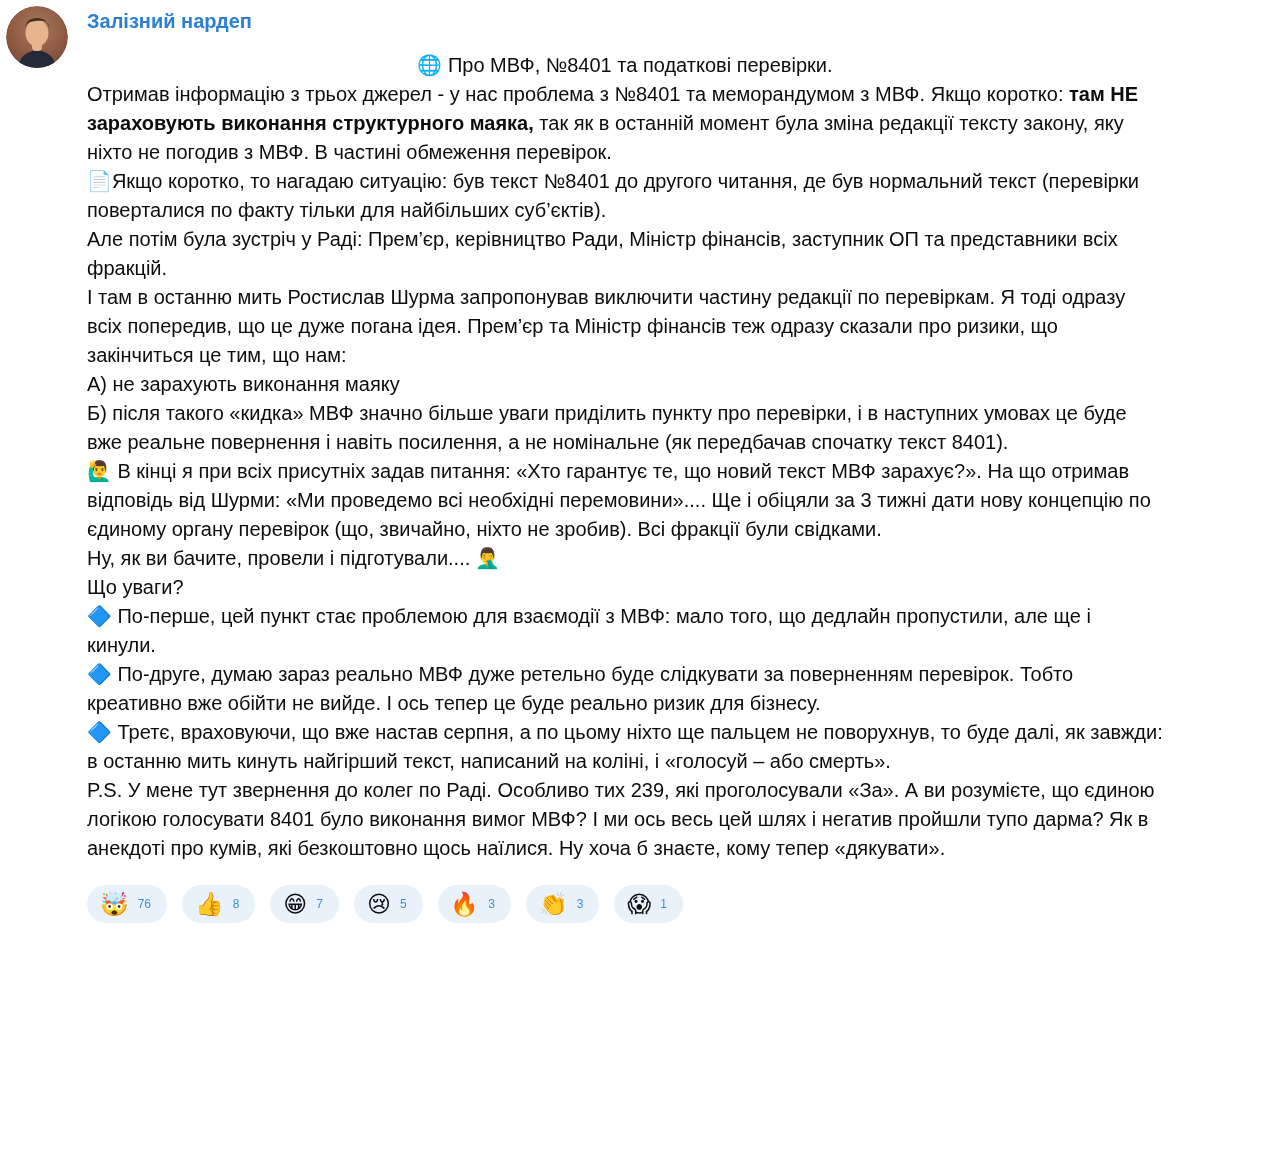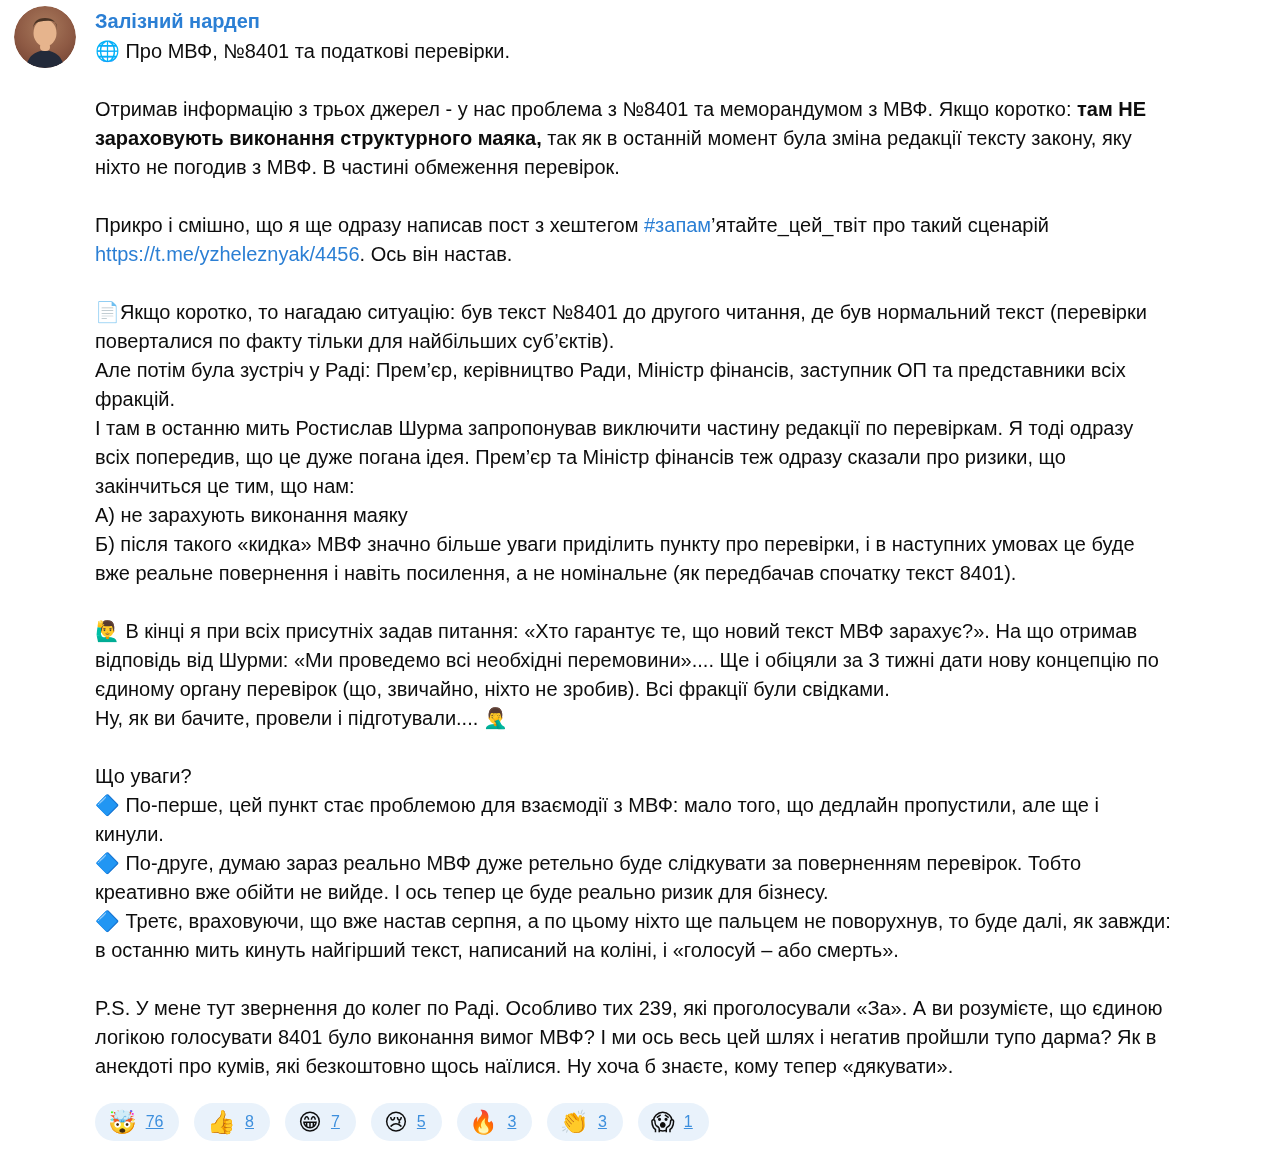--- a/index.html
+++ b/index.html
@@ -9,44 +9,44 @@
     --count:#3d8fdd;
     --pill-bg:#e9f2fb;
   }
   *{box-sizing:border-box;margin:0;padding:0;}
   html,body{background:var(--bg);}
   body{
     width:1280px;height:1158px;overflow:hidden;
     font-family:"Liberation Sans","DejaVu Sans",sans-serif;
     color:var(--text);
   }
-  .message{display:flex;align-items:flex-start;padding:6px 20px 0 14px;}
+  .message{display:flex;align-items:flex-start;padding:6px 20px 0 6px;}
   .avatar{
     width:62px;height:62px;border-radius:50%;overflow:hidden;flex-shrink:0;
     display:block;
   }
   .content{margin-left:19px;width:1076px;}
   .channel-name{
     color:var(--accent);font-weight:700;font-size:20px;line-height:26px;
     margin-top:2px;display:inline-block;cursor:pointer;
   }
   .message-text{font-size:20px;line-height:29px;}
-  .paragraph{white-space:pre-wrap;margin-top:29px;}
-  .paragraph:first-child{margin-top:3px;}
+  .paragraph{white-space:pre-wrap;}
+  .paragraph:first-child{margin-top:17px;text-align:center;}
   .bold{font-weight:700;}
   .link{color:var(--accent);cursor:pointer;}
   .emoji{font-style:normal;}
   .reactions-row{display:flex;gap:15px;margin-top:22px;margin-left:0;}
   .pill{
     background:var(--pill-bg);height:38px;border-radius:19px;
     display:flex;align-items:center;gap:9px;padding:0 16px 0 13px;
     cursor:pointer;user-select:none;
   }
   .pill-emoji{font-size:23px;line-height:1;}
-  .pill-count{color:var(--count);font-size:16px;font-weight:500;text-decoration:underline;}
+  .pill-count{color:var(--count);font-size:12px;font-weight:500;}
 </style>
 </head>
 <body>
 
 <div class="message">
   <span class="avatar">
     <svg width="62" height="62" viewBox="0 0 62 62">
       <defs>
         <radialGradient id="bgGrad" cx="50%" cy="35%" r="80%">
           <stop offset="0%" stop-color="#a97a5c"></stop>
@@ -64,21 +64,20 @@
         <path d="M31 44 Q14 46 12 62 L50 62 Q48 46 31 44 Z" fill="#232a3a"></path>
         <rect x="26" y="37" width="10" height="8" rx="4" fill="#e6b48d"></rect>
       </g>
     </svg>
   </span>
   <div class="content">
     <span class="channel-name">Залізний нардеп</span>
     <div class="message-text">
         <div class="paragraph"><span class="emoji">🌐</span><span> Про МВФ, №8401 та податкові перевірки.</span></div>
         <div class="paragraph"><span>Отримав інформацію з трьох джерел - у нас проблема з №8401 та меморандумом з МВФ. Якщо коротко: </span><span class="bold">там НЕ зараховують виконання структурного маяка,</span><span> так як в останній момент була зміна редакції тексту закону, яку ніхто не погодив з МВФ. В частині обмеження перевірок.</span></div>
-        <div class="paragraph"><span>Прикро і смішно, що я ще одразу написав пост з хештегом </span><span class="link">#запам</span><span>’ятайте_цей_твіт про такий сценарій </span><span class="link">https://t.me/yzheleznyak/4456</span><span>. Ось він настав.</span></div>
         <div class="paragraph"><span class="emoji">📄</span><span>Якщо коротко, то нагадаю ситуацію: був текст №8401 до другого читання, де був нормальний текст (перевірки поверталися по факту тільки для найбільших суб’єктів).
 Але потім була зустріч у Раді: Прем’єр, керівництво Ради, Міністр фінансів, заступник ОП та представники всіх фракцій.
 І там в останню мить Ростислав Шурма запропонував виключити частину редакції по перевіркам. Я тоді одразу всіх попередив, що це дуже погана ідея. Прем’єр та Міністр фінансів теж одразу сказали про ризики, що закінчиться це тим, що нам:
 А) не зарахують виконання маяку
 Б) після такого «кидка» МВФ значно більше уваги приділить пункту про перевірки, і в наступних умовах це буде вже реальне повернення і навіть посилення, а не номінальне (як передбачав спочатку текст 8401).</span></div>
         <div class="paragraph"><span class="emoji">🙋‍♂️</span><span> В кінці я при всіх присутніх задав питання: «Хто гарантує те, що новий текст МВФ зарахує?». На що отримав відповідь від Шурми: «Ми проведемо всі необхідні перемовини».... Ще і обіцяли за 3 тижні дати нову концепцію по єдиному органу перевірок (що, звичайно, ніхто не зробив). Всі фракції були свідками.
 Ну, як ви бачите, провели і підготували.... </span><span class="emoji">🤦‍♂️</span></div>
         <div class="paragraph"><span>Що уваги?
 </span><span class="emoji">🔷</span><span> По-перше, цей пункт стає проблемою для взаємодії з МВФ: мало того, що дедлайн пропустили, але ще і кинули.
 </span><span class="emoji">🔷</span><span> По-друге, думаю зараз реально МВФ дуже ретельно буде слідкувати за поверненням перевірок. Тобто креативно вже обійти не вийде. І ось тепер це буде реально ризик для бізнесу.

